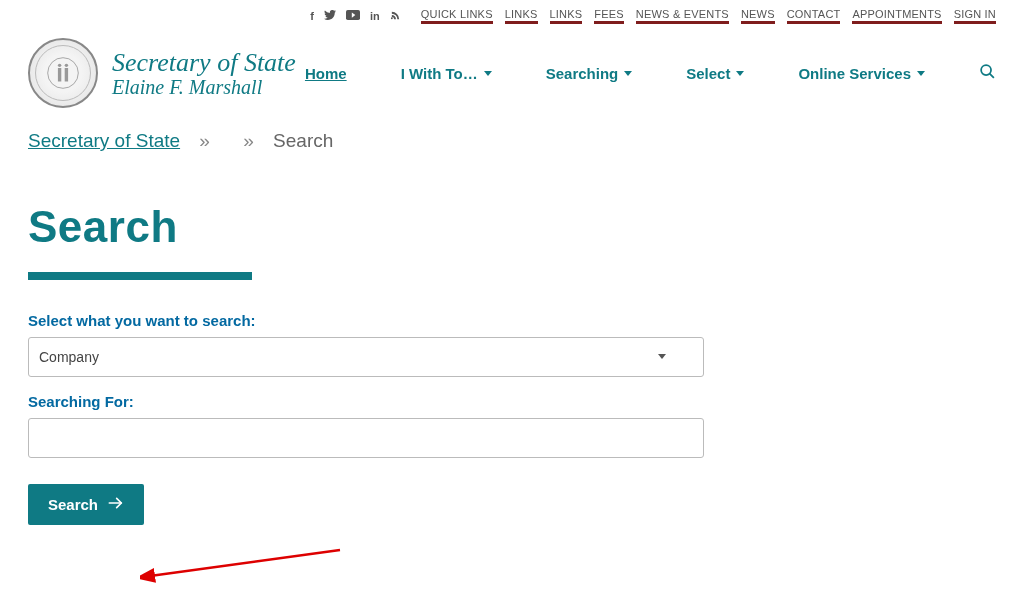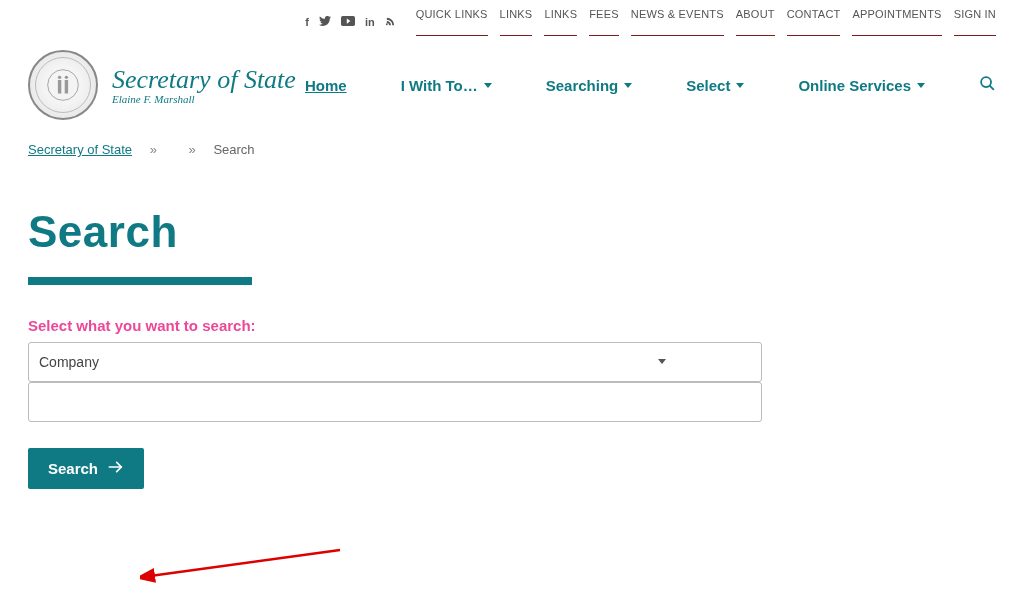--- a/index.html
+++ b/index.html
@@ -18,22 +18,22 @@
     justify-content: flex-end;
     align-items: center;
     gap: 12px;
     padding: 8px 28px 4px 28px;
     font-size: 11px;
     color: #555;
   }
   .topbar a {
     color: #555;
     text-decoration: none;
-    border-bottom: 1px solid #7f1d1d;
-    padding-bottom: 15px;
+    border-bottom: 3px solid #7f1d1d;
+    padding-bottom: 1px;
     letter-spacing: 0.2px;
   }
   .topbar .social {
     display: flex;
     gap: 10px;
     margin-right: 8px;
   }
   .topbar .social span {
     color: #555;
     font-weight: bold;
@@ -69,21 +69,21 @@
   }
   .brand .line1 {
     font-family: Georgia, 'Times New Roman', serif;
     font-style: italic;
     font-size: 26px;
     color: #0f7a84;
   }
   .brand .line2 {
     font-family: Georgia, 'Times New Roman', serif;
     font-style: italic;
-    font-size: 11px;
+    font-size: 20px;
     color: #0f7a84;
     margin-top: -2px;
   }
   .mainnav {
     margin-left: auto;
     display: flex;
     gap: 54px;
   }
   .mainnav a {
     color: #0f7a84;
@@ -105,21 +105,21 @@
     display: inline-block;
   }
   .search-icon {
     color:#0f7a84;
     font-weight:bold;
     cursor:pointer;
   }
   
   .breadcrumb {
     padding: 4px 28px 0 28px;
-    font-size: 13px;
+    font-size: 19px;
     color: #666;
   }
   .breadcrumb a {
     color: #0f7a84;
     text-decoration: underline;
   }
   .breadcrumb .sep { margin: 0 14px; color:#888; }
   
   .content {
     padding: 50px 28px 0 28px;
@@ -131,27 +131,27 @@
     letter-spacing: 0.5px;
   }
   .underline {
     width: 224px;
     height: 8px;
     background: #0f7a84;
     margin: 20px 0 32px 0;
   }
   .formlabel {
     font-size: 15px;
-    color: #ec4899;
+    color: #0369a1;
     font-weight: 600;
     margin-bottom: 8px;
     margin-top: 16px;
   }
   .sel, .txt {
-    width: 734px;
+    width: 676px;
     height: 40px;
     border: 1px solid #bbb;
     border-radius: 3px;
     padding: 0 10px;
     font-size: 14px;
     color: #444;
     background: #fff;
     appearance: none;
     -webkit-appearance: none;
   }
@@ -211,21 +211,21 @@
     <span>in</span>
     <span><svg width="11" height="11" viewBox="0 0 24 24">
           <path fill="#555" d="M4 4a16 16 0 0 1 16 16h-4A12 12 0 0 0 4 8zM4 11a9 9 0 0 1 9 9H9a5 5 0 0 0-5-5zm0 9a2 2 0 1 1 0-4 2 2 0 0 1 0 4z"></path>
         </svg></span>
   </div>
   <a href="#">QUICK LINKS</a>
   <a href="#">LINKS</a>
   <a href="#">LINKS</a>
   <a href="#">FEES</a>
   <a href="#">NEWS &amp; EVENTS</a>
-  <a href="#">ABOUT</a>
+  <a href="#">NEWS</a>
   <a href="#">CONTACT</a>
   <a href="#">APPOINTMENTS</a>
   <a href="#">SIGN IN</a>
 </div>
 
 <div class="header">
   <div class="seal">
     <svg viewBox="0 0 40 40">
         <circle cx="20" cy="20" r="18" fill="none" stroke="#999" stroke-width="1"></circle>
         <path d="M14 30 L14 14 L18 14 L18 30 Z M22 30 L22 14 L26 14 L26 30 Z" fill="#999"></path>
@@ -276,20 +276,21 @@
   <div class="underline"></div>
 
   <div class="formlabel">Select what you want to search:</div>
   <div class="sel-wrap">
     <select class="sel">
       <option>Company</option>
     </select>
   </div>
 
 
+  <div class="formlabel">Searching For:</div>
   <input type="text" class="txt" value="" style="">
 
   <div>
     <button class="btn">
       <span>Search</span>
       <span class="arrow-right">
         <svg width="16" height="14" viewBox="0 0 24 20" fill="none" stroke="#fff" stroke-width="2.5" stroke-linecap="round" stroke-linejoin="round">
             <line x1="2" y1="10" x2="20" y2="10"></line>
             <polyline points="13,3 20,10 13,17"></polyline>
           </svg>

